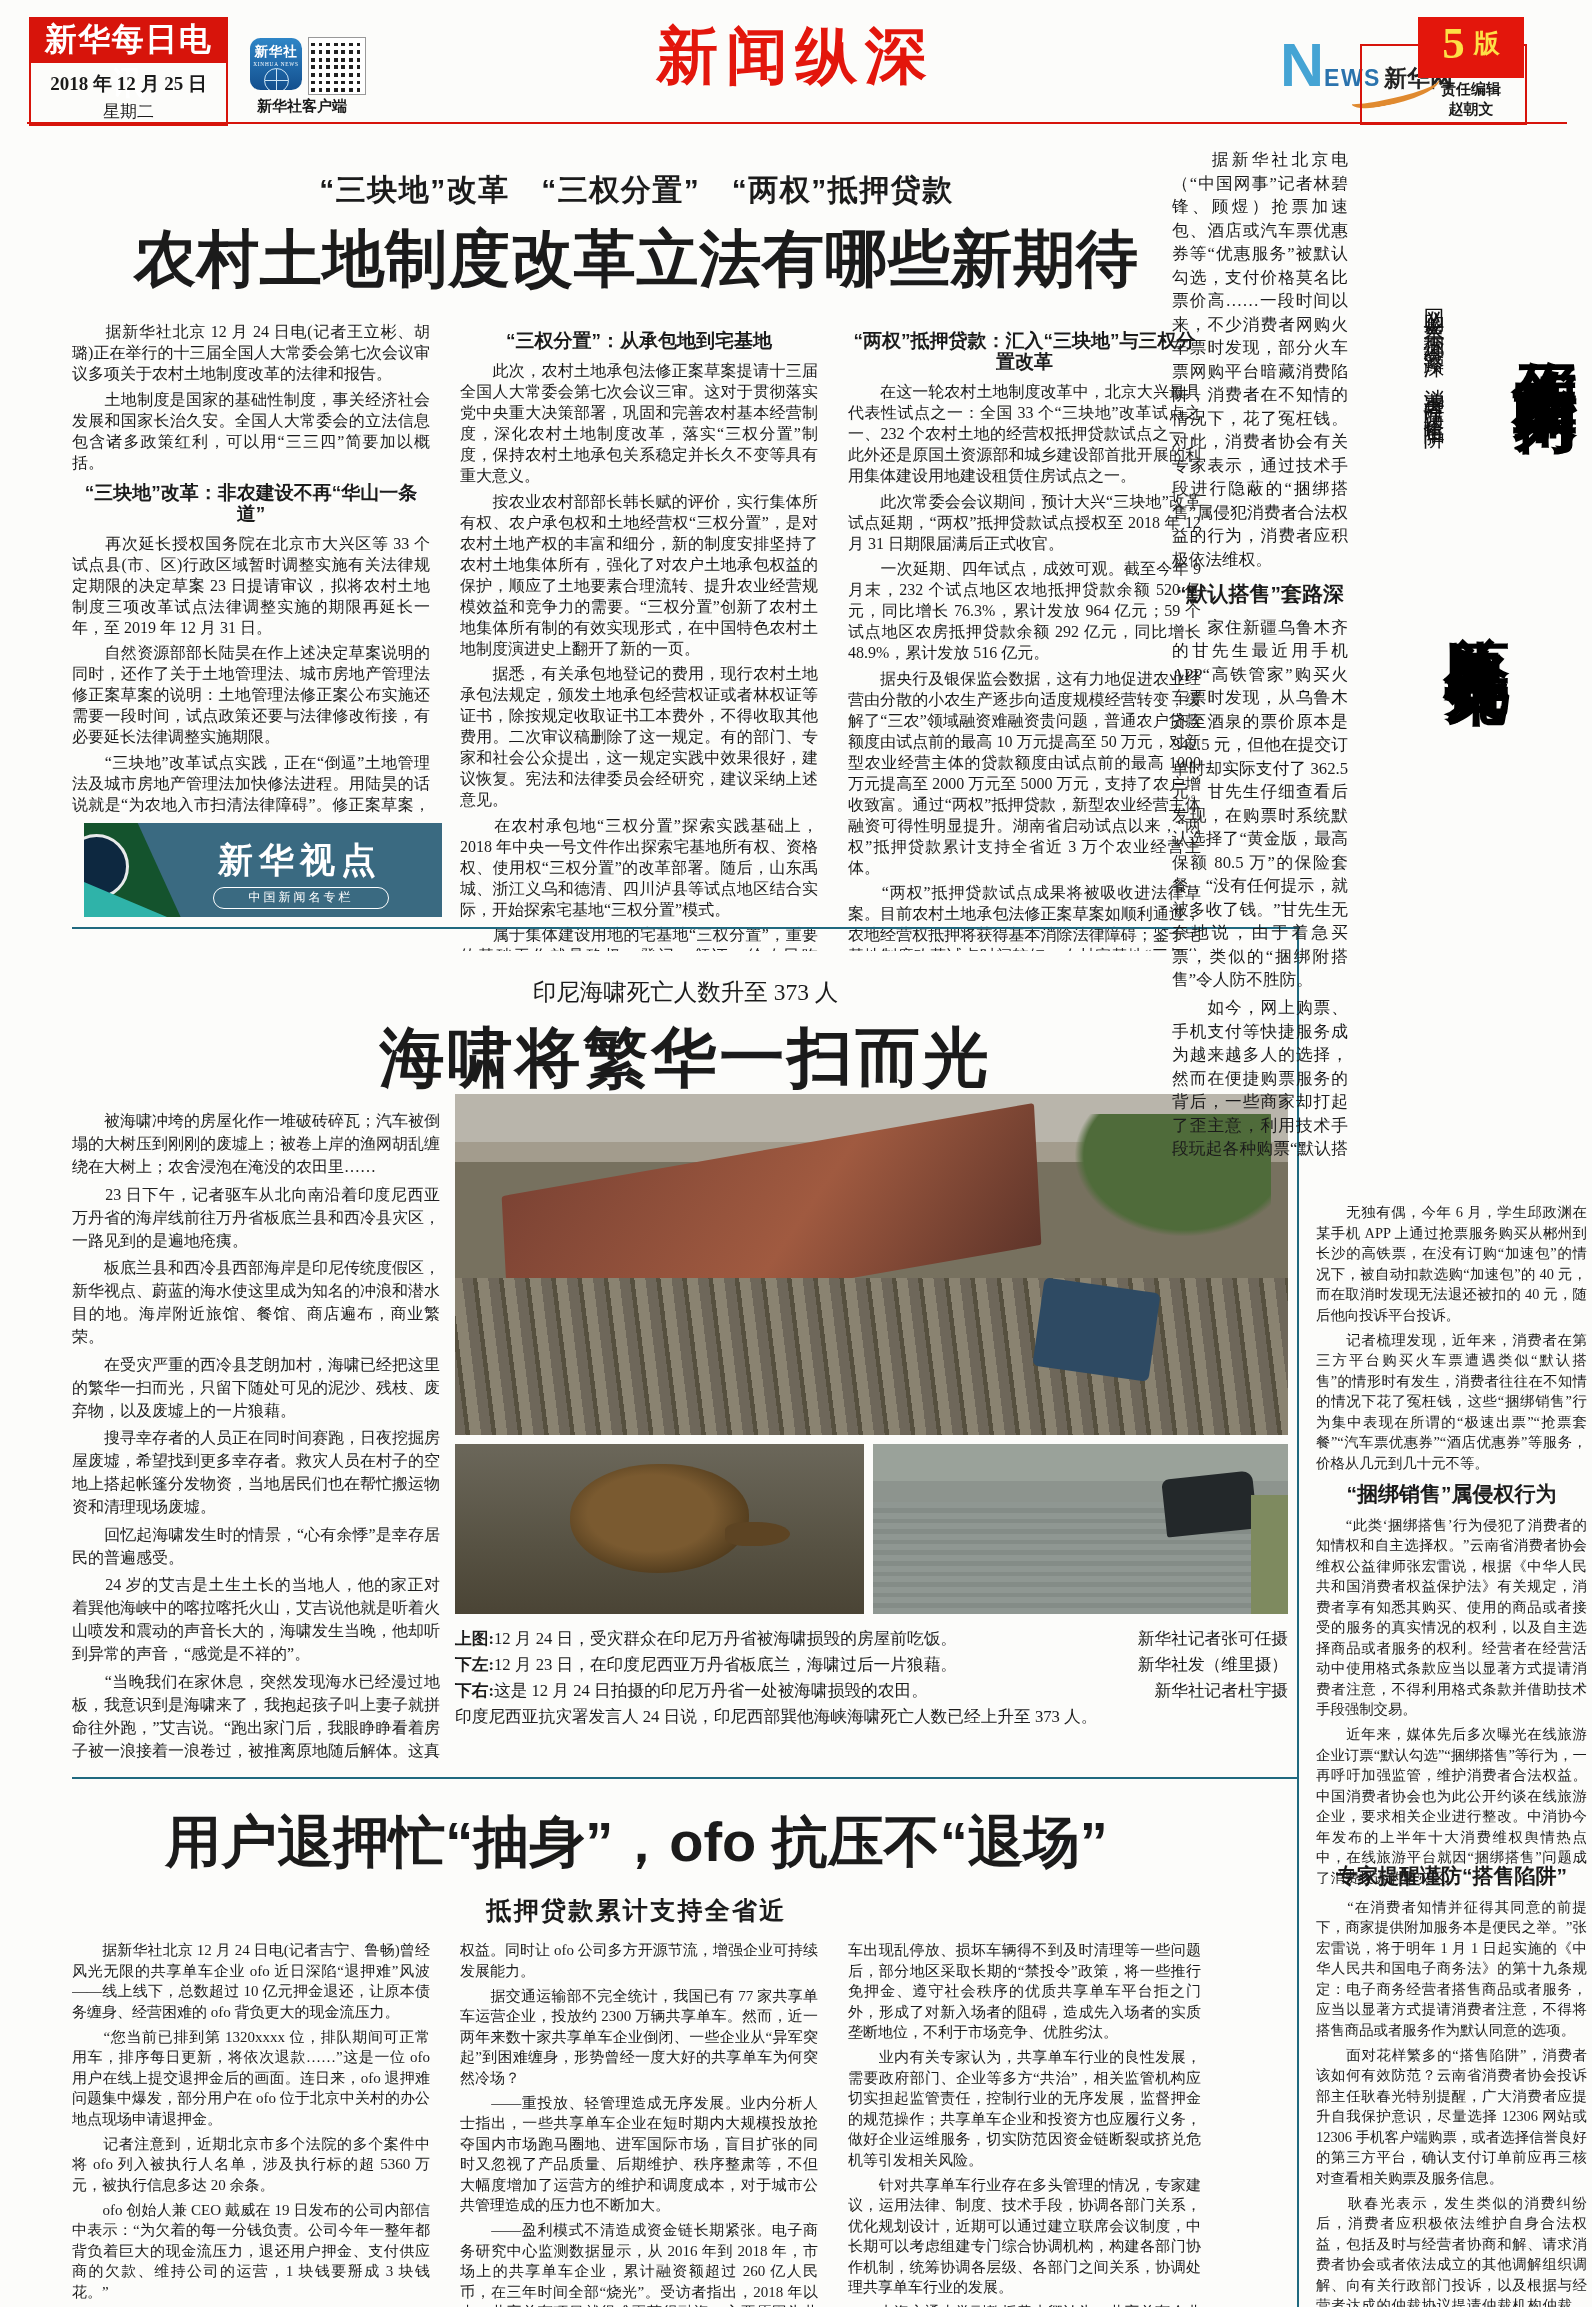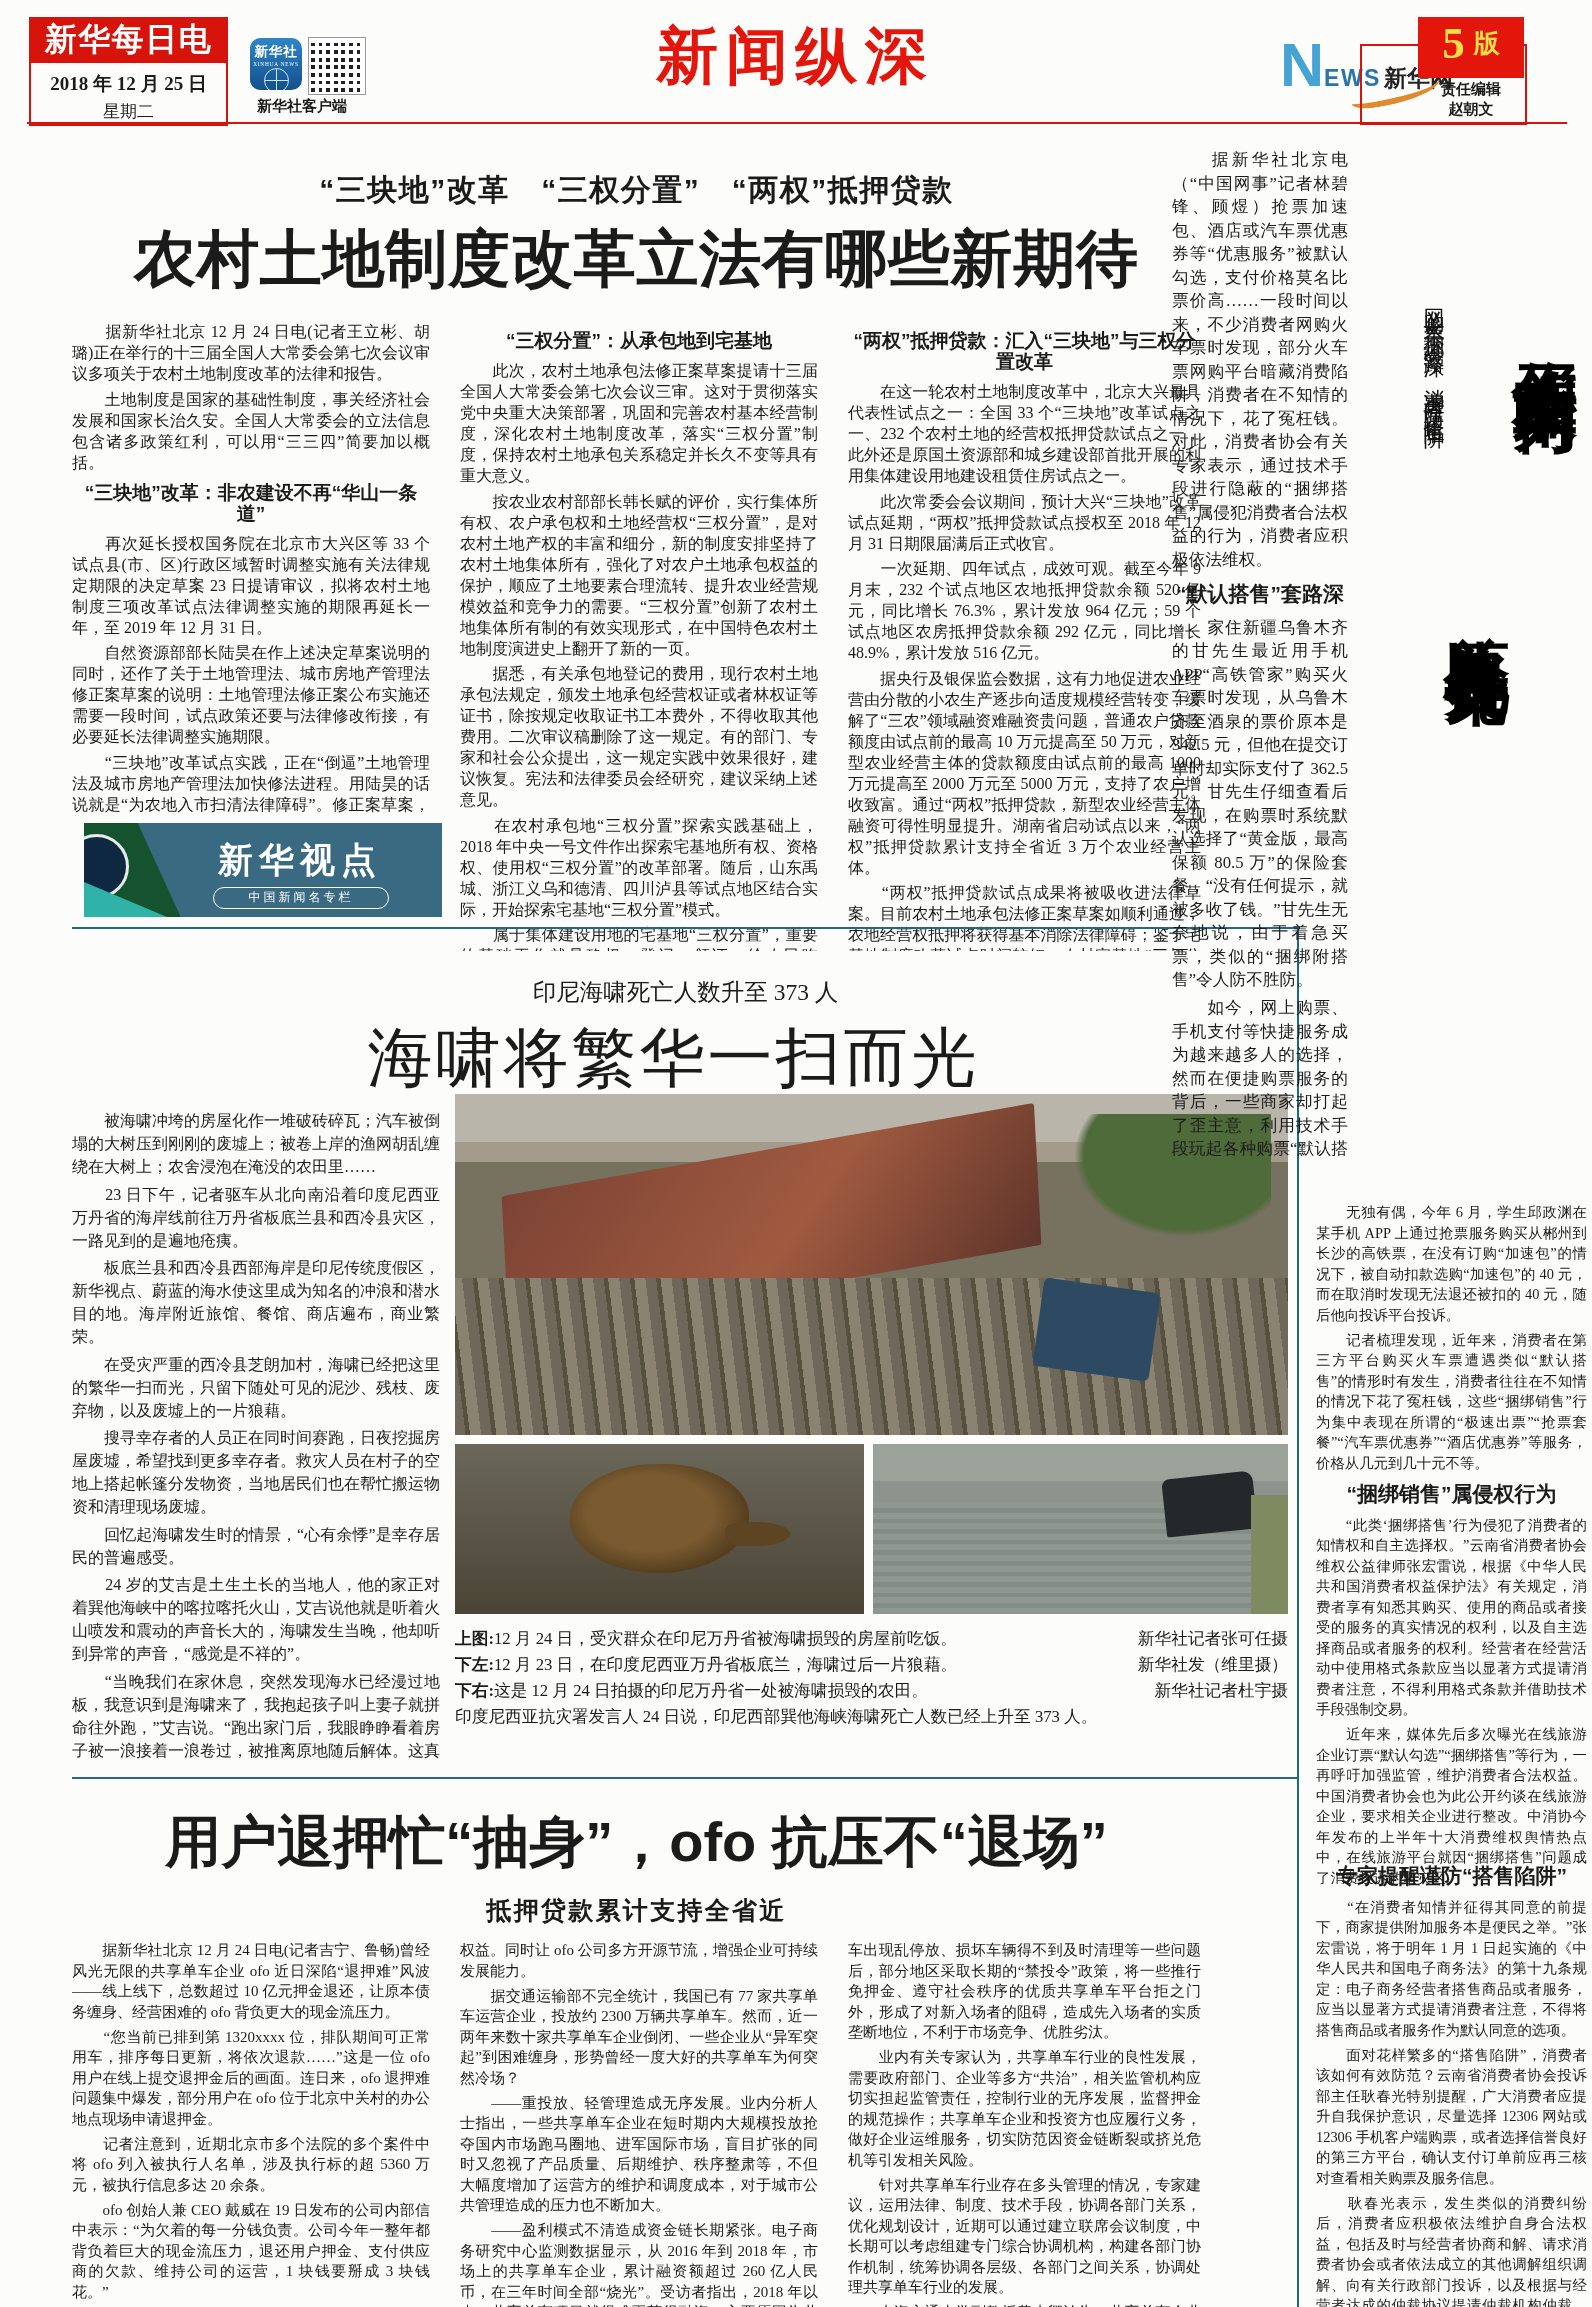--- a/index.html
+++ b/index.html
@@ -58,21 +58,21 @@
                background:#0d2840;border:3px solid #e8eaea;}
   .banner-tri{position:absolute;left:0;bottom:0;width:83px;height:35px;background:#2fb3a9;
               clip-path:polygon(0 100%,100% 100%,0 0);}
   .banner-title{position:absolute;left:91px;top:13.6px;width:250px;text-align:center;color:#fff;
                 font-size:35px;font-weight:900;letter-spacing:6px;font-family:"Liberation Sans",sans-serif;}
   .banner-pill{position:absolute;left:129px;top:64px;width:174px;height:19.7px;border:1.5px solid #fff;
                border-radius:12px;color:#fff;font-size:12px;text-align:center;line-height:19.7px;letter-spacing:3px;}
   
   .rule-teal{background:#20697f;}
   .ts-kicker{left:72px;top:976px;width:1227px;text-align:center;font-size:23.5px;}
-  .ts-headline{left:60px;top:1014px;width:1227px;text-align:center;font-size:65px;font-weight:400;
+  .ts-headline{left:72px;top:1014px;width:1227px;text-align:center;font-size:65px;font-weight:700;
                font-family:"Liberation Serif",serif;letter-spacing:3px;}
   .ts-col{left:72px;top:1109px;width:368px;height:653px;overflow:hidden;font-size:16px;line-height:23px;
           text-align:justify;color:#222;}
   .photo{position:absolute;overflow:hidden;background:#888;}
   .cap-block{left:455px;top:1626px;width:833px;font-size:16.7px;line-height:26px;}
   .cap-row{display:flex;}
   .cap-row b{flex:none;}
   .cap-credit{margin-left:auto;flex:none;}
   
   .ofo-headline{left:72px;top:1805px;width:1129px;text-align:center;font-size:56px;font-weight:900;

